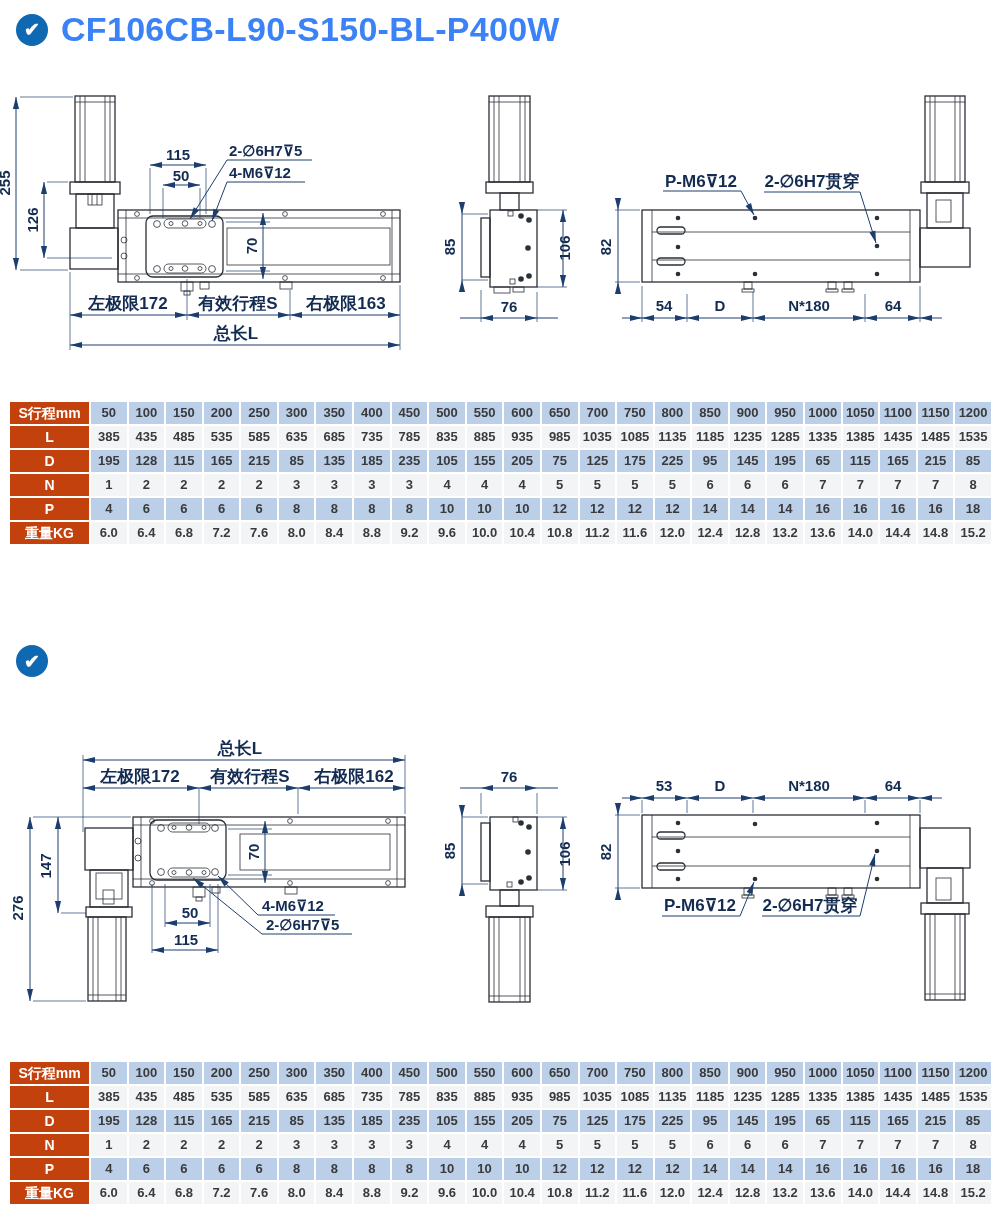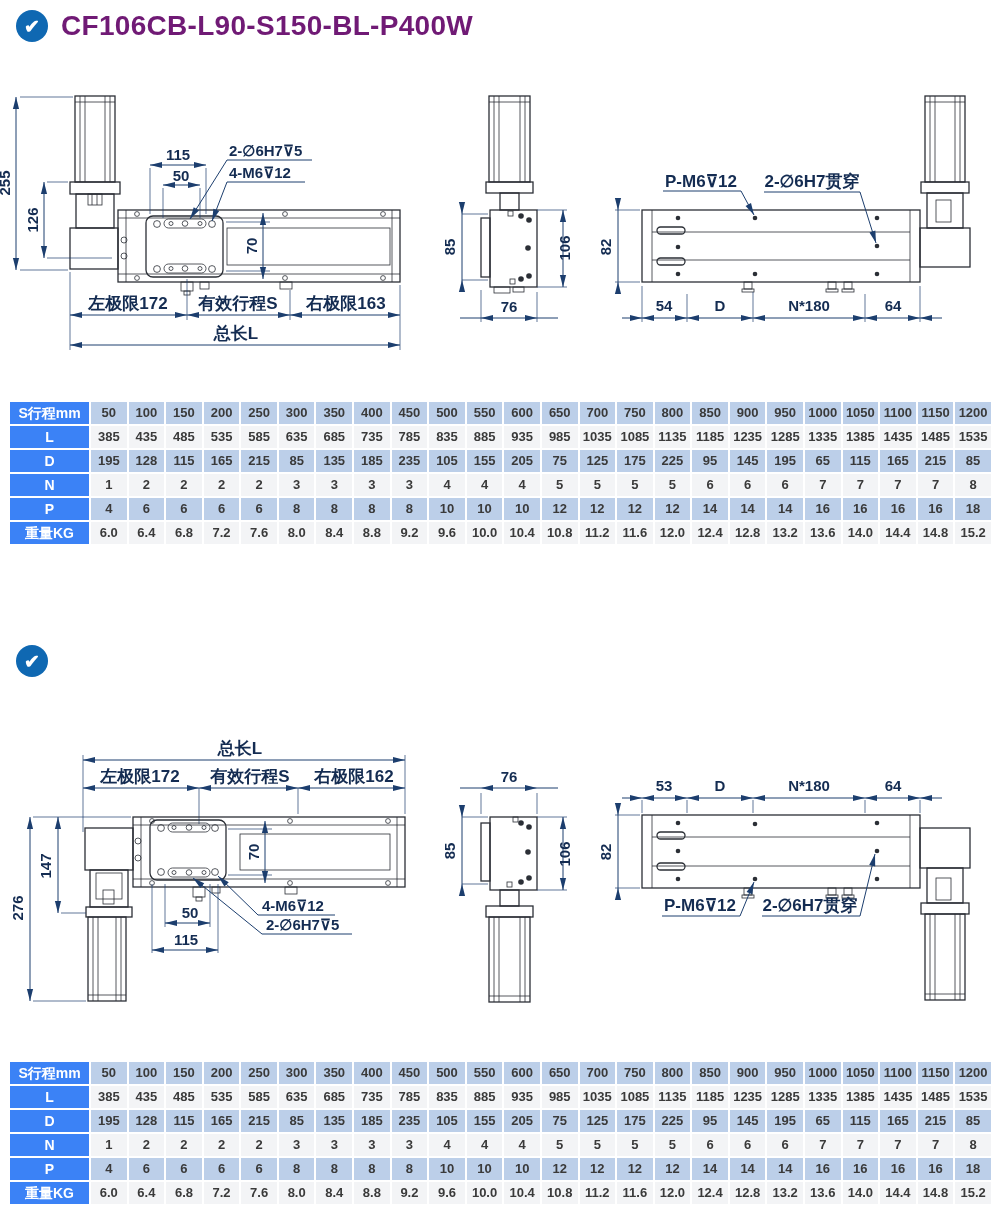--- a/index.html
+++ b/index.html
@@ -1,35 +1,35 @@
 <!DOCTYPE html>
 <html><head>
 <meta charset="utf-8">
 <style>
   html,body{margin:0;padding:0;background:#fff;}
   .page{position:relative;width:1000px;height:1218px;background:#ffffff;overflow:hidden;
         font-family:"Liberation Sans",sans-serif;}
   .section-title{position:absolute;left:16px;display:flex;align-items:center;gap:13px;}
   .check-badge{width:32px;height:32px;border-radius:50%;background:#0f68b2;color:#fff;
         display:flex;align-items:center;justify-content:center;font-size:19px;font-weight:bold;}
-  .title-text{color:#701a75;font-size:28px;font-weight:bold;letter-spacing:.3px;
+  .title-text{color:#3b82f6;font-size:34px;font-weight:bold;letter-spacing:.3px;
         font-family:"Liberation Sans",sans-serif;}
   svg.drawings{position:absolute;left:0;top:0;}
   
   .g{stroke:#2b2f36;stroke-width:1.3;fill:none;}
   .g2{stroke:#2b2f36;stroke-width:.8;fill:none;}
   .gf{fill:#2b2f36;stroke:none;}
   .d{stroke:#1c3e6e;stroke-width:1;fill:none;}
   .e{stroke:#1c3e6e;stroke-width:.7;fill:none;}
   text.dt{fill:#142c52;font-size:15px;font-weight:bold;font-family:"Liberation Sans",sans-serif;}
   text.dtc{fill:#142c52;font-size:17px;font-weight:bold;font-family:"Liberation Sans",sans-serif;}
   
   .spec-table{position:absolute;left:10px;width:981px;display:flex;flex-direction:column;gap:2px;}
   .t-row{display:flex;gap:2px;height:22px;}
-  .t-head{flex:0 0 79px;background:#3b82f6;color:#ffffff;font-size:14px;font-weight:bold;
+  .t-head{flex:0 0 79px;background:#c2410c;color:#ffffff;font-size:14px;font-weight:bold;
         line-height:22px;text-align:center;}
   .t-cell{flex:1;background:#f3f4f6;color:#3a3a3a;font-size:13px;font-weight:bold;
         line-height:22px;text-align:center;}
   .t-cell.shade{background:#bccfe9;}
 </style>
 </head>
 <body>
 
 <div class="page">
 

